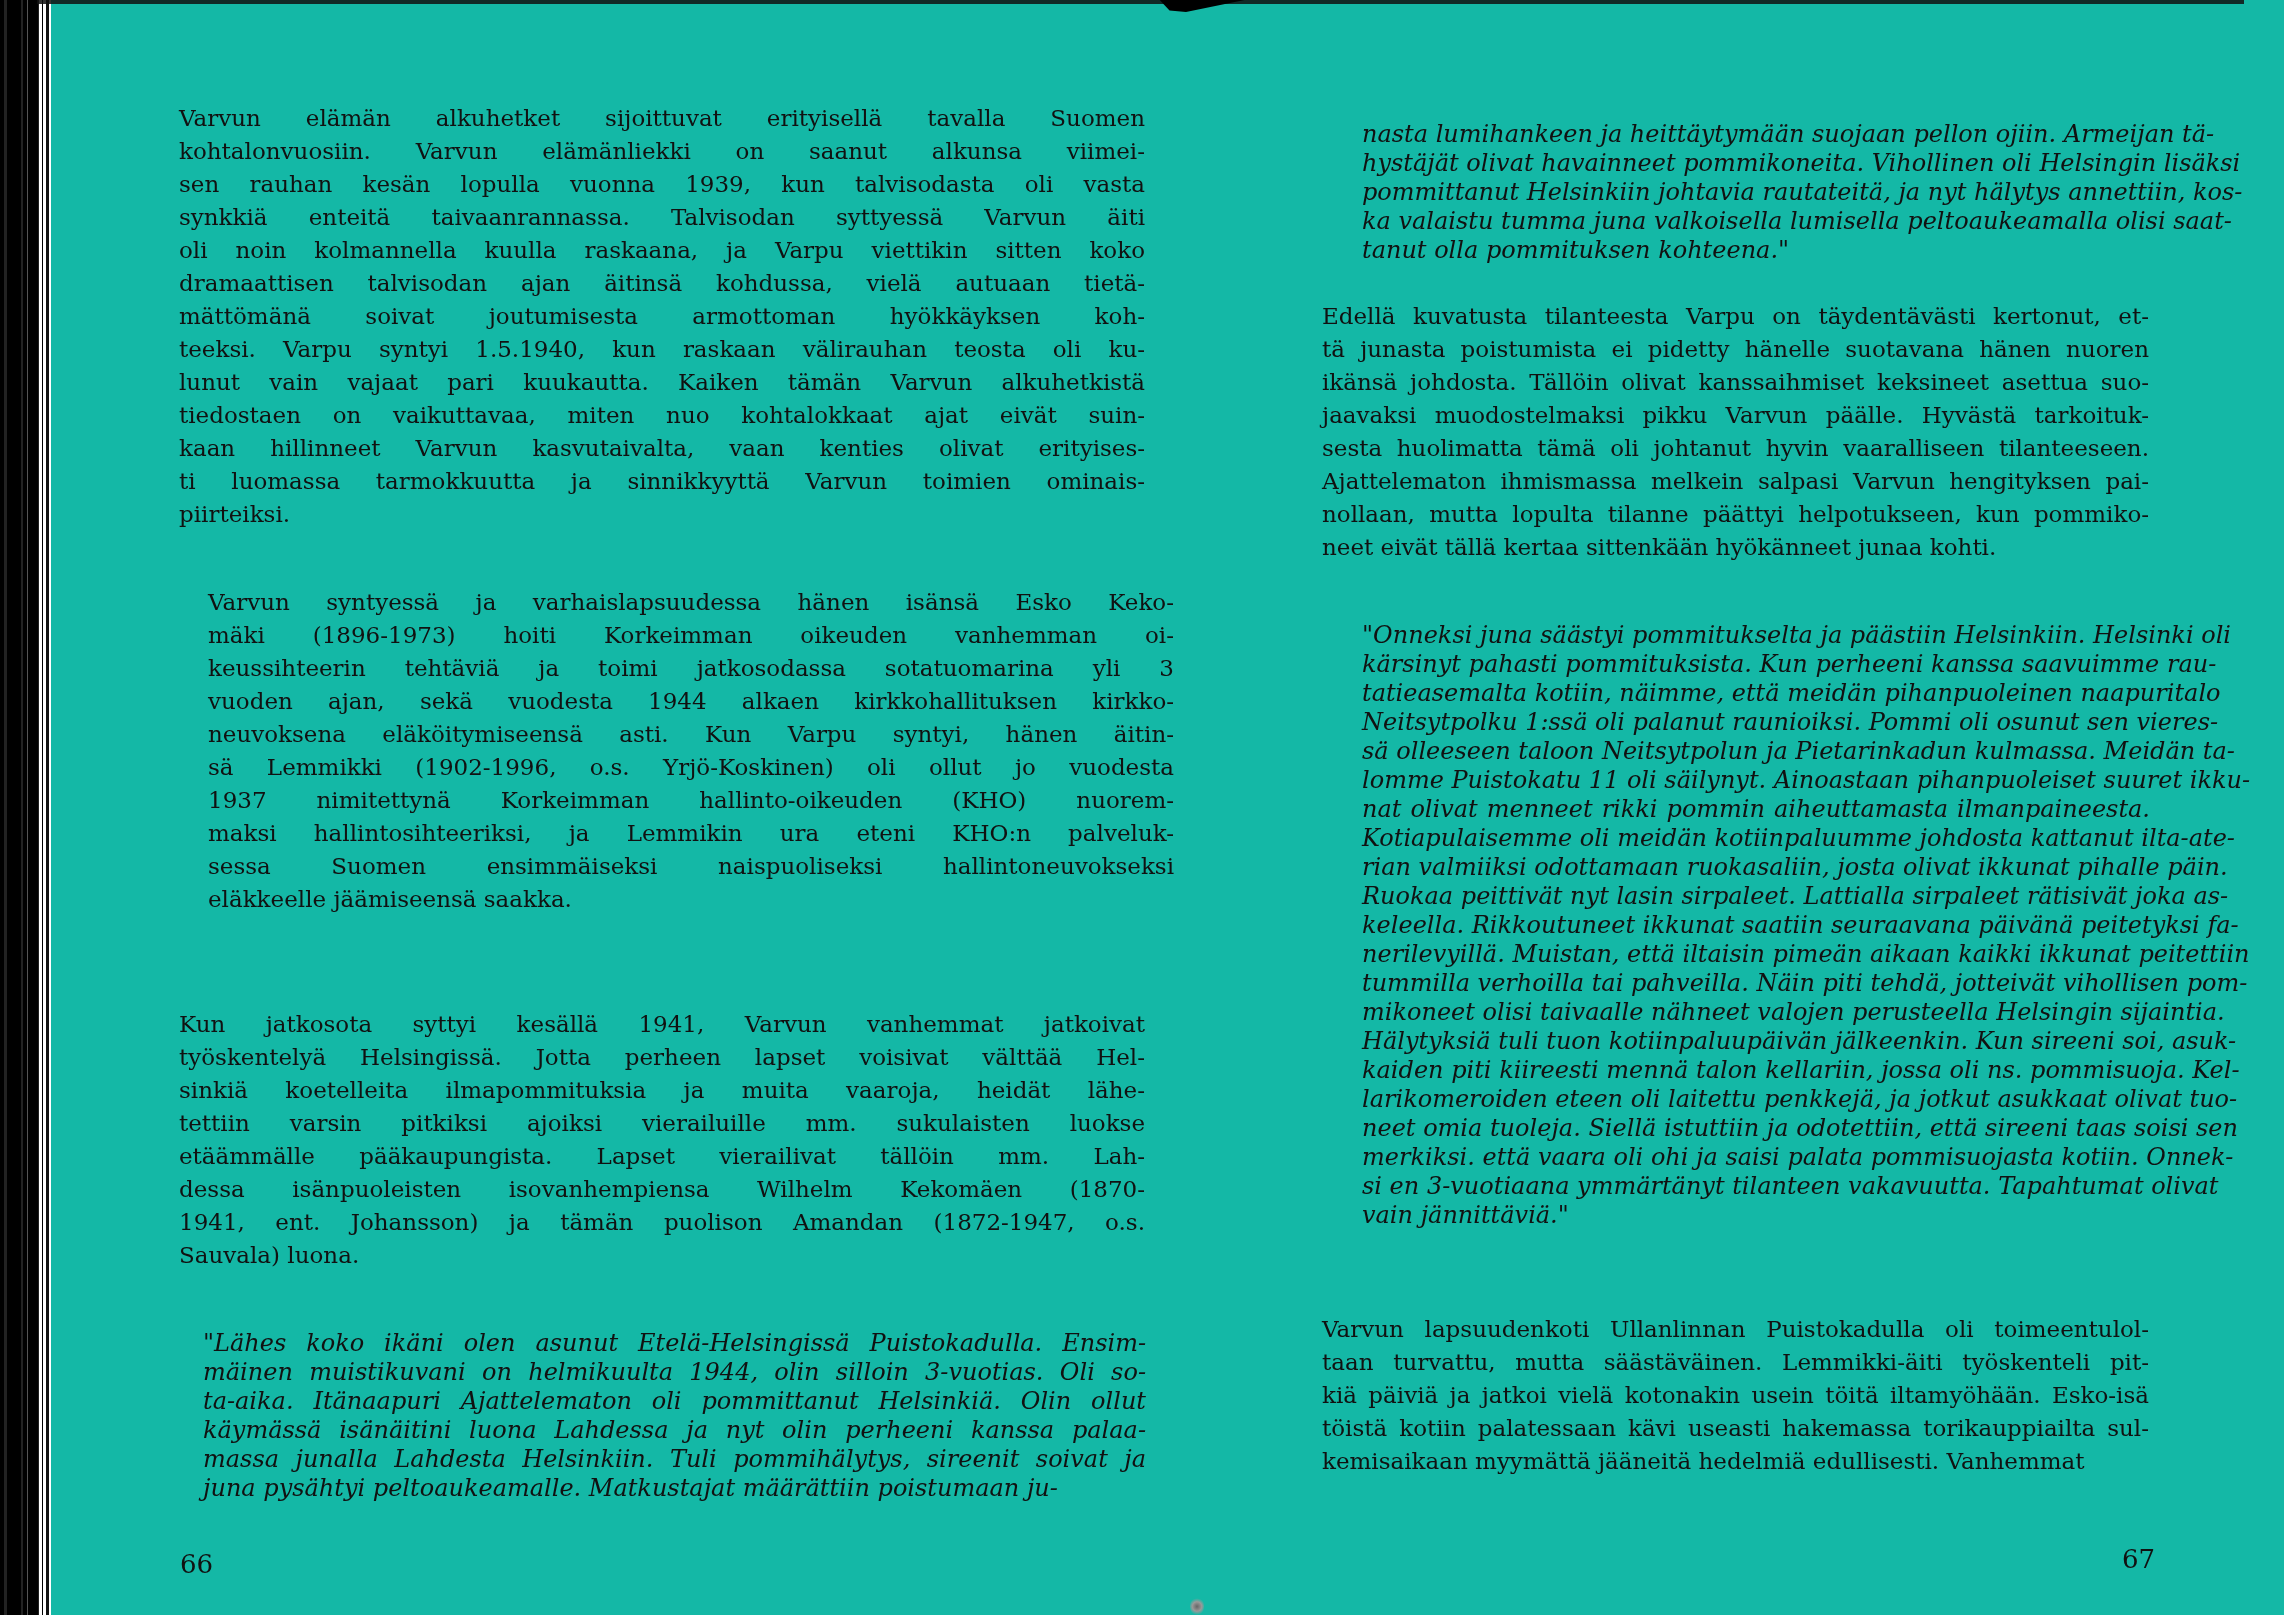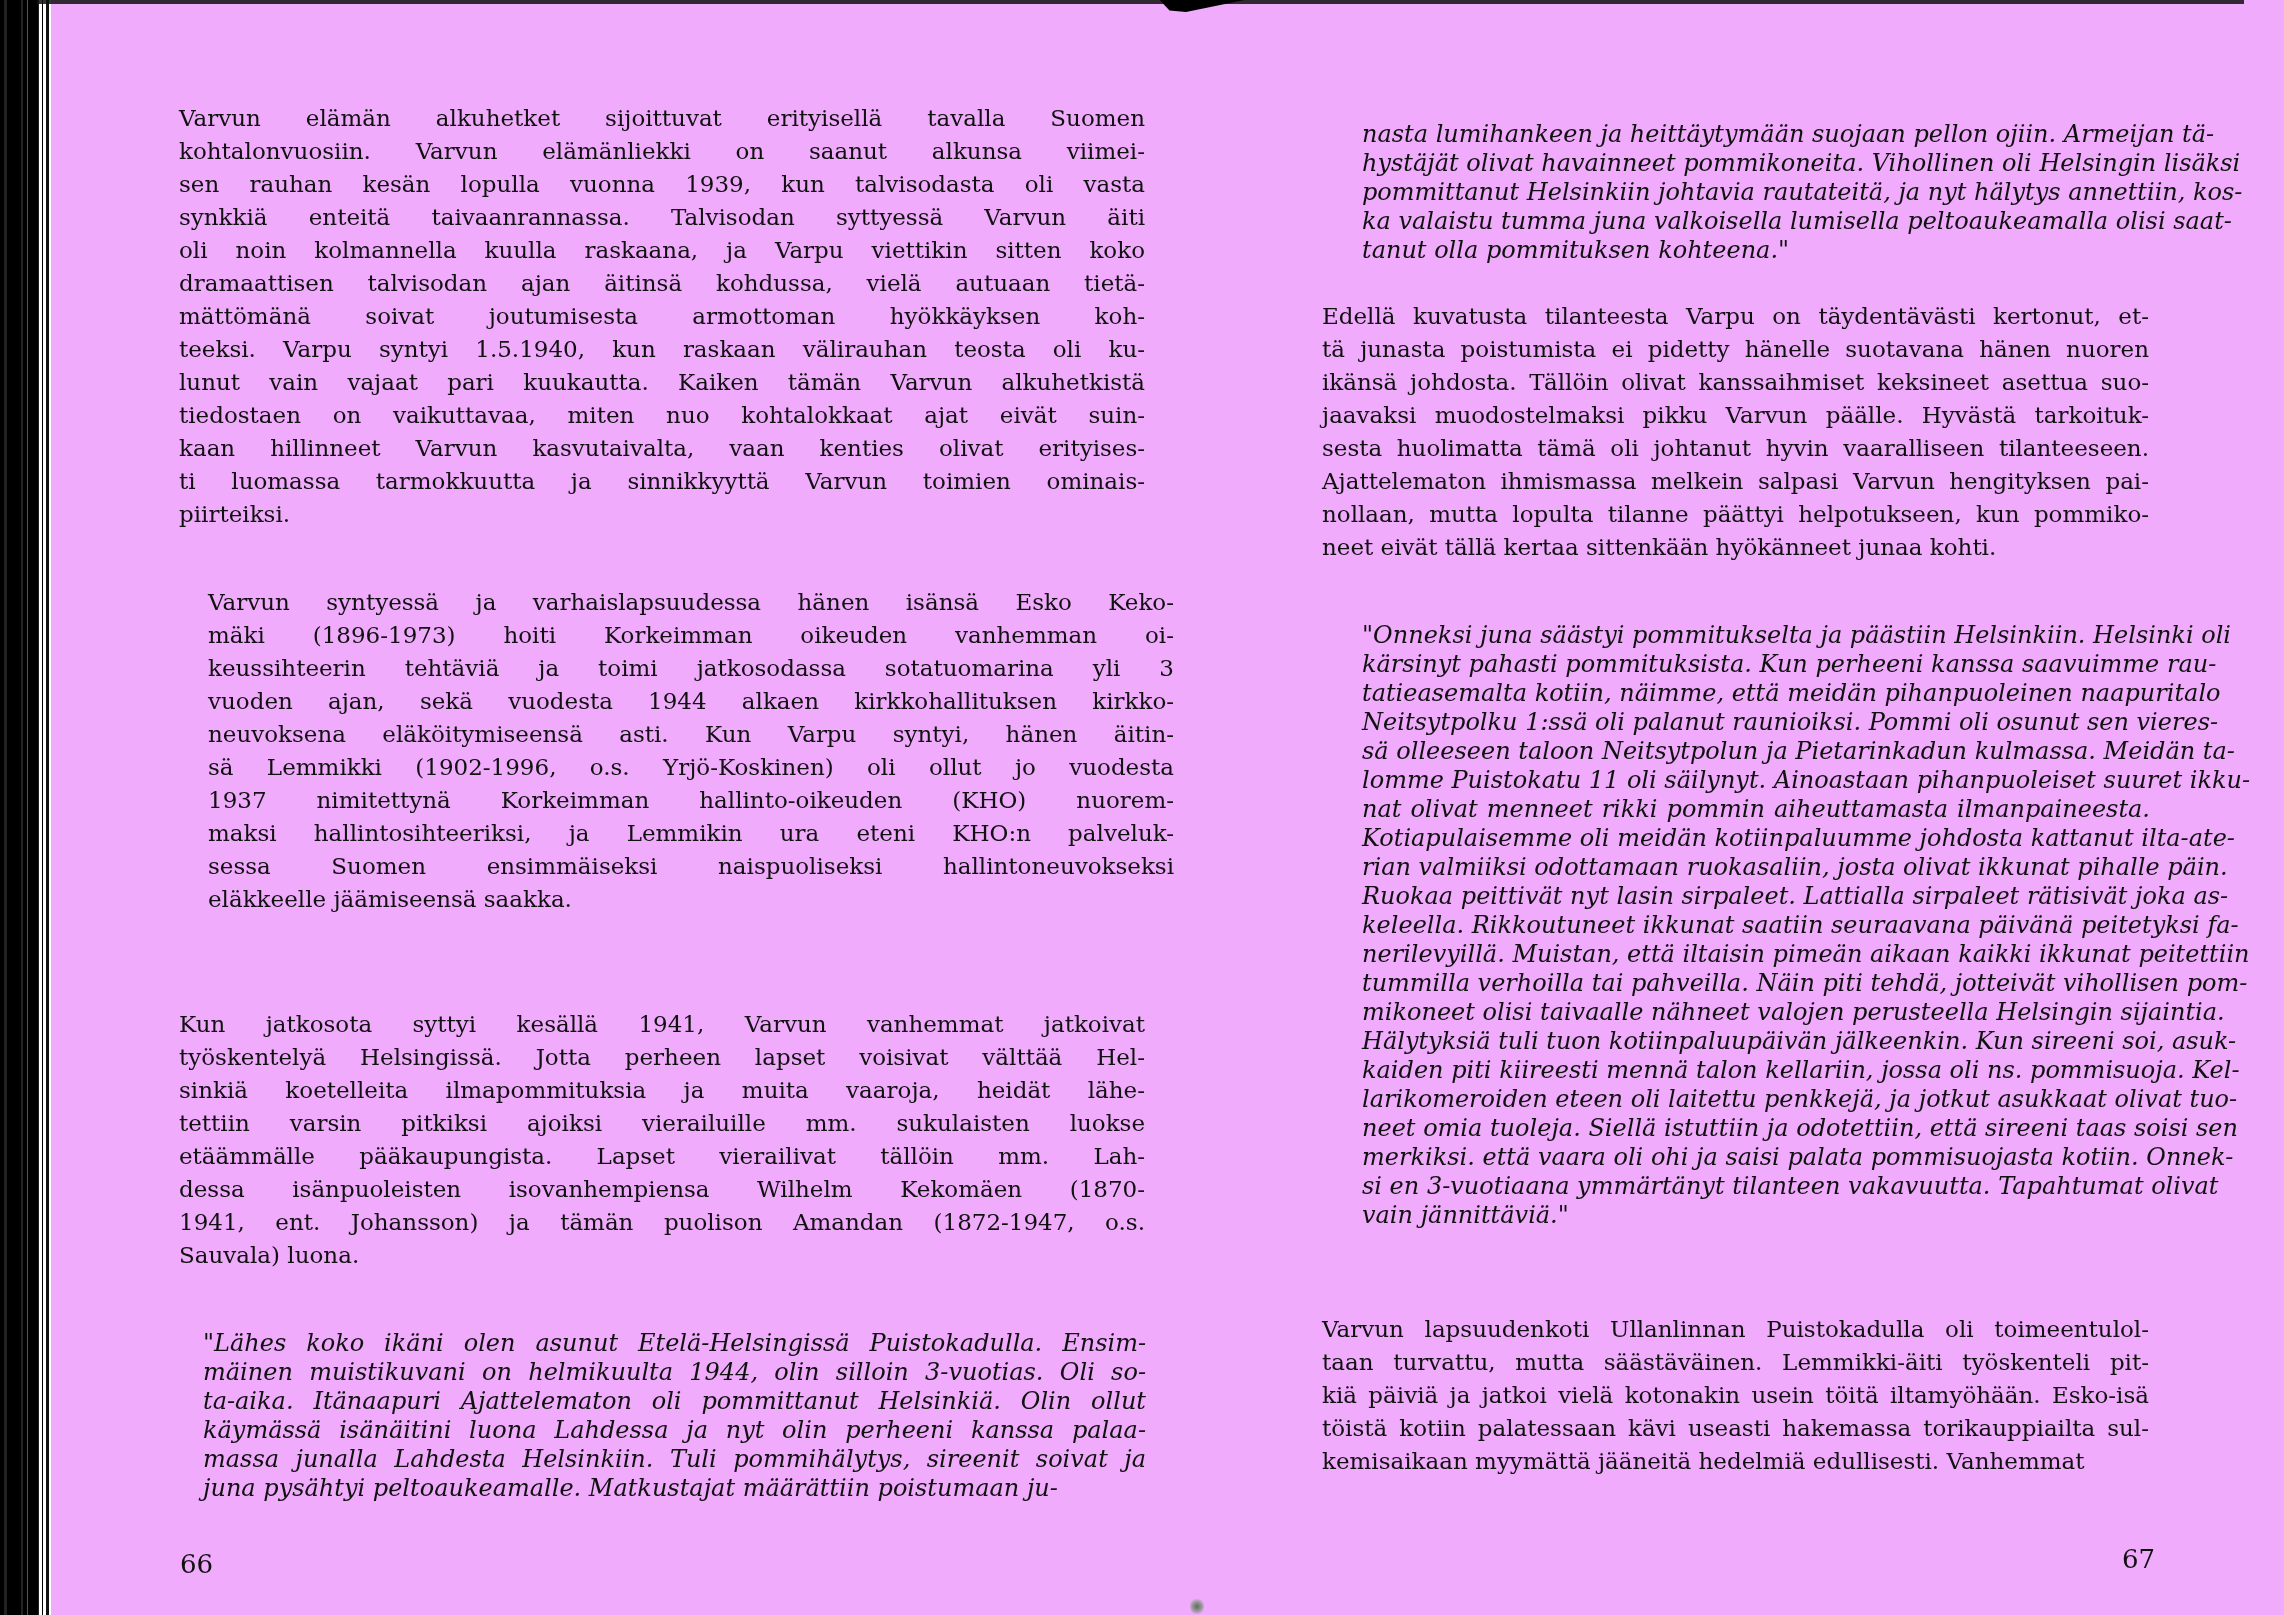--- a/index.html
+++ b/index.html
@@ -1,17 +1,17 @@
 <!DOCTYPE html>
 <html style="font-size:12px"><head>
 <meta charset="utf-8">
 <style>
   html, body { margin:0; padding:0; }
   body { width:2284px; height:1616px; position:relative; background:#ffffff; overflow:hidden; color:#111; }
-  .spread { position:absolute; left:0; top:0; width:2284px; height:1616px; background:#f0abfc; }
+  .spread { position:absolute; left:0; top:0; width:2284px; height:1616px; background:#14b8a6; }
   .binding-left { position:absolute; left:0; top:0; width:39px; height:1616px;
     background: repeating-linear-gradient(90deg,#000 0 4.5px,#222 4.5px 6.7px,#000 6.7px 10.5px,#555 10.5px 11.2px,#000 11.2px 16.5px);
   }
   .binding-edge { position:absolute; left:39px; top:0; width:12px; height:1616px; background:linear-gradient(90deg,#fff 0 3px,#000 3px 4.5px,#fff 4.5px 7.5px,#111 7.5px 9.7px,#fff 9.7px 12px); }
   .top-rule { position:absolute; left:37px; top:0; width:2207px; height:3.7px; background:#111; opacity:.85; }
   .gutter-wedge { position:absolute; left:1156px; top:0; width:90px; height:13.5px; }
   .gutter-speck { position:absolute; left:1190px; top:1597px; width:13.5px; height:18.7px; border-radius:50%; background:radial-gradient(circle,#666 0%,#999 40%,transparent 70%); }
 
   .col { position:absolute; font-family:"DejaVu Serif","Liberation Serif",serif; font-size:23px; line-height:33px; text-align:justify; hyphens:manual; }
   .para { text-align:justify; }

